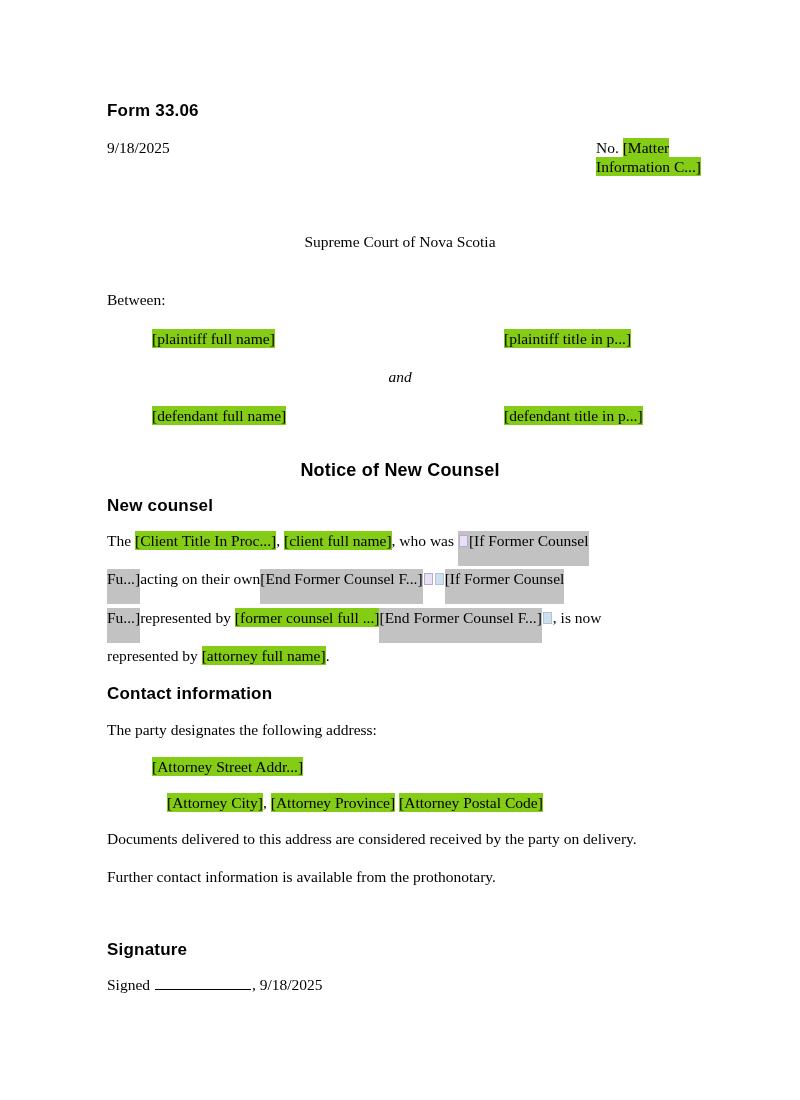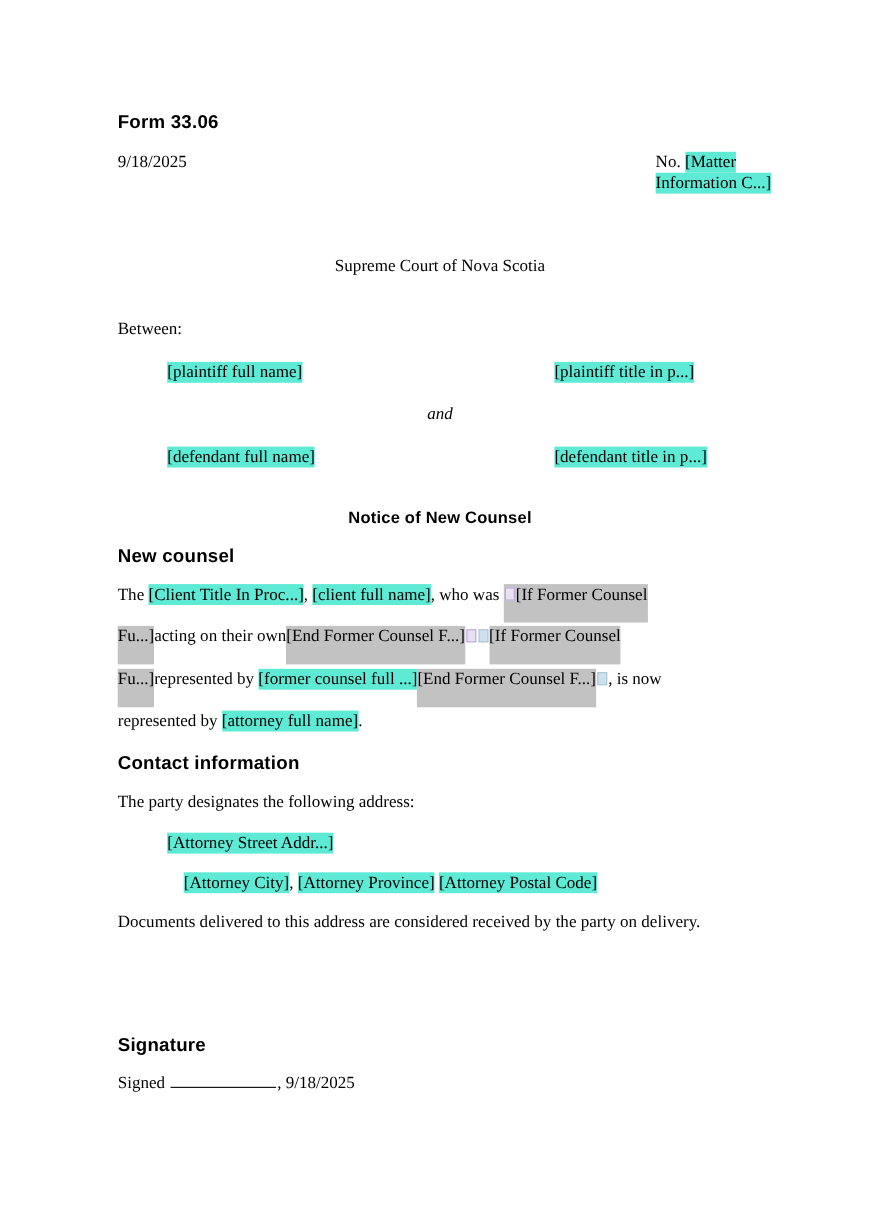--- a/index.html
+++ b/index.html
@@ -42,21 +42,21 @@
     font-family: "Liberation Sans", "DejaVu Sans", sans-serif;
     font-weight: bold;
     font-size: 17px;
     letter-spacing: 0.2px;
   }
 
   .center { text-align: center; }
 
   
   .hl-yellow {
-    background: #5eead4;
+    background: #84cc16;
     padding: 1px 0 1px 0;
   }
   .hl-grey {
     background: #c2c2c2;
     padding: 1px 0 17px 0;
   }
 
   
   .fieldbox {
     display: inline-block;
@@ -112,21 +112,21 @@
 
   <div class="blk center" style="left:0px; top:367px; width:800px; text-align:center;font-style:italic;">and</div>
 
   <div class="blk" style="left:152px; top:406px;">
     <span class="hl-yellow">[defendant full name]</span>
   </div>
   <div class="blk" style="left:504px; top:406px;">
     <span class="hl-yellow">[defendant title in p...]</span>
   </div>
 
-  <div class="blk hd center" style="left:0px; top:461px; width:800px; text-align:center; font-size:15px;">Notice of New Counsel</div>
+  <div class="blk hd center" style="left:0px; top:461px; width:800px; text-align:center; font-size:18px;">Notice of New Counsel</div>
 
   <div class="blk hd" style="left:107px; top:496px;">New counsel</div>
 
   <div class="bodyline" style="left:107px; top:532px;">
     <span>The </span><span class="hl-yellow">[Client Title In Proc...]</span><span>, </span><span class="hl-yellow">[client full name]</span><span>, who was </span><span class="hl-grey"><span class="fieldbox fb-violet"></span><span>[If Former Counsel</span></span>
   </div>
 
   <div class="bodyline" style="left:107px; top:570px;">
     <span class="hl-grey">Fu...]</span><span>acting on their own</span><span class="hl-grey">[End Former Counsel F...]</span><span class="fieldbox fb-violet"></span><span class="fieldbox fb-blue"></span><span class="hl-grey">[If Former Counsel</span>
   </div>
@@ -146,20 +146,21 @@
   <div class="blk" style="left:152px; top:757px;">
     <span class="hl-yellow">[Attorney Street Addr...]</span>
   </div>
 
   <div class="blk" style="left:152px; top:793px;margin-left:15px;">
     <span class="hl-yellow">[Attorney City]</span><span>, </span><span class="hl-yellow">[Attorney Province]</span><span> </span><span class="hl-yellow">[Attorney Postal Code]</span>
   </div>
 
   <div class="blk" style="left:107px; top:829px;">Documents delivered to this address are considered received by the party on delivery.</div>
 
+  <div class="blk" style="left:107px; top:867px;">Further contact information is available from the prothonotary.</div>
 
   <div class="blk hd" style="left:107px; top:940px;">Signature</div>
 
   <div class="blk" style="left:107px; top:975px;">
     <span>Signed</span><span>&nbsp;</span><span class="sig-rule"></span><span>, </span><span>9/18/2025</span>
   </div>
 
 </div>
 
 </body></html>

